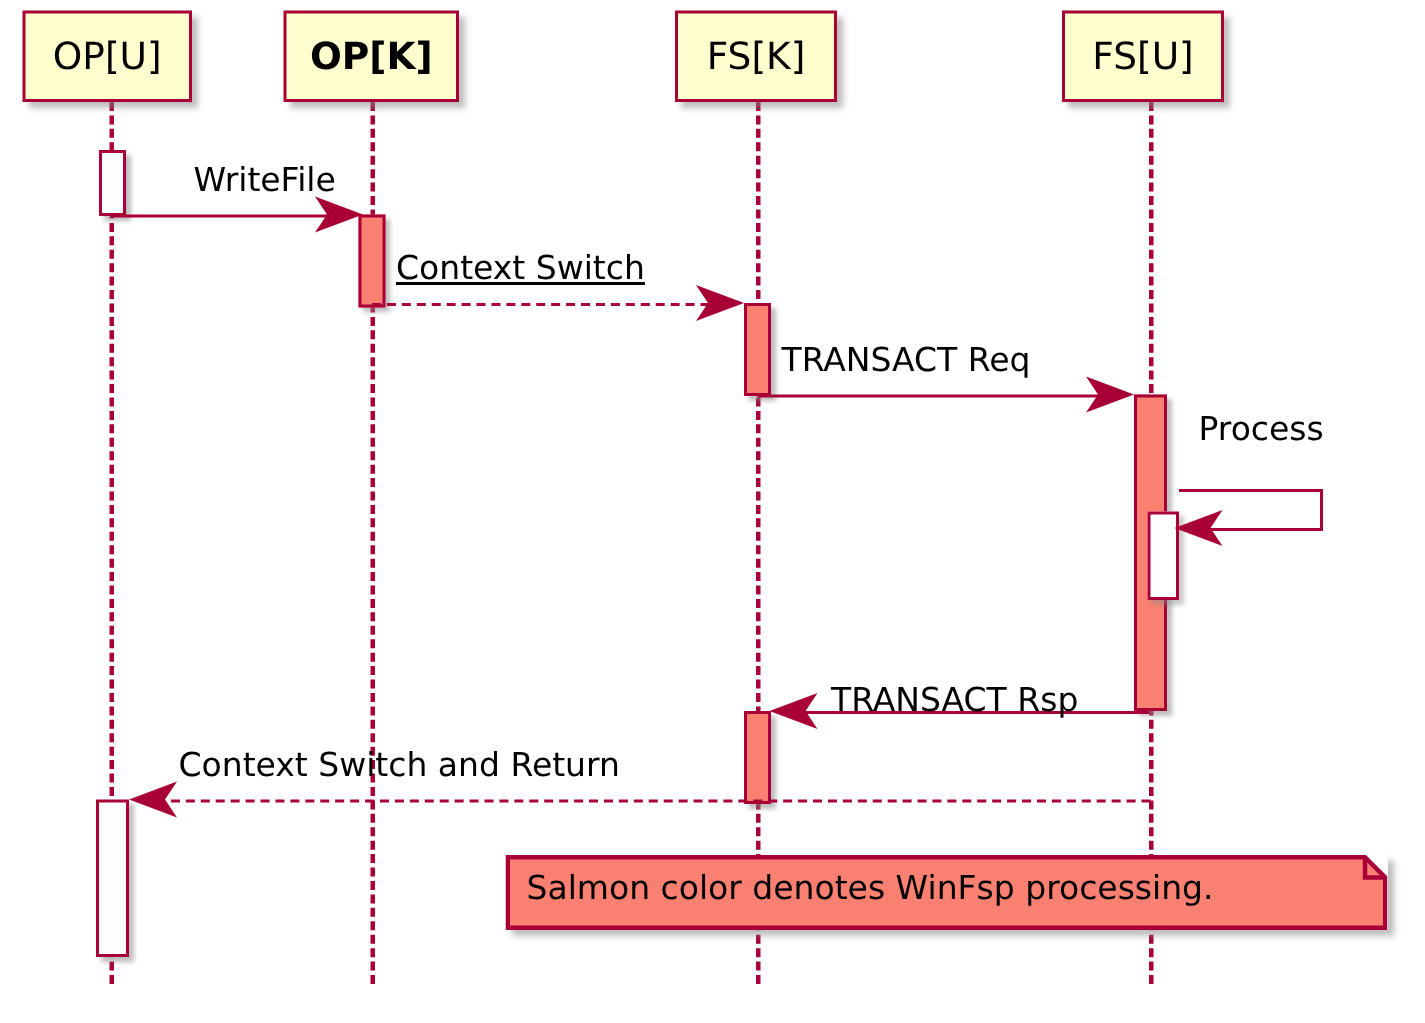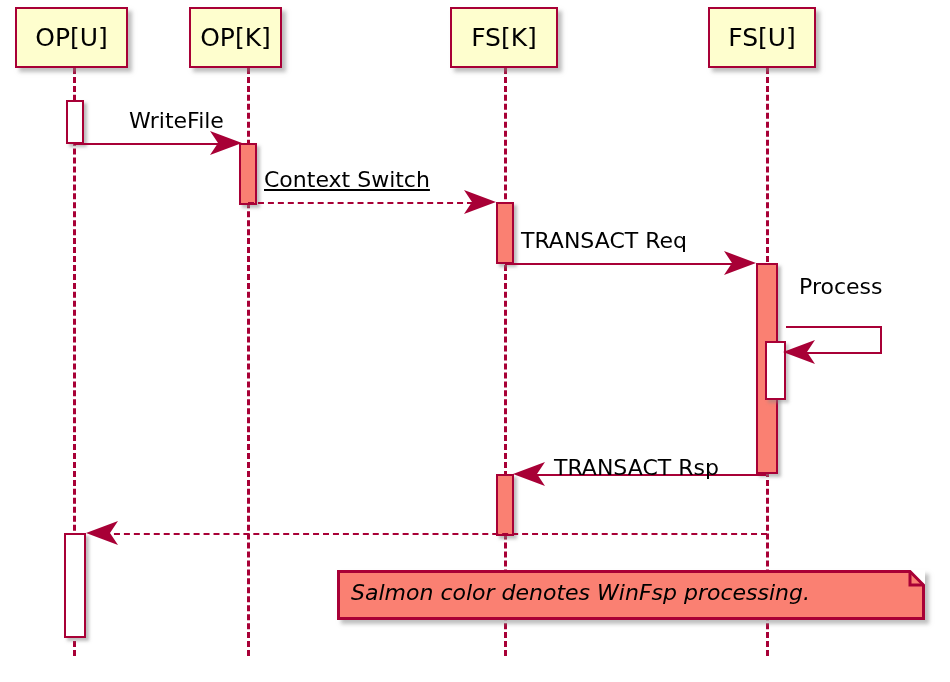--- a/index.html
+++ b/index.html
@@ -82,35 +82,34 @@
   
   .note {
     position: absolute;
     box-shadow: 4px 4px 4px rgba(136,136,136,0.55);
   }
   .note-text {
     position: absolute;
     font-size: 22px;
     color: #000000;
     white-space: nowrap;
-    font-style: italic;
   }
 </style>
 </head>
 <body>
 
 <div id="canvas">
 
   <div class="lifeline" style="left:73px; top:68px; height:588px;"></div>
   <div class="lifeline" style="left:247px; top:68px; height:588px;"></div>
   <div class="lifeline" style="left:504px; top:68px; height:588px;"></div>
   <div class="lifeline" style="left:766px; top:68px; height:588px;"></div>
 
   <div class="participant" style="left:15px; top:7px; width:113px; height:61px;">OP[U]</div>
-  <div class="participant" style="left:189px; top:7px; width:93px; height:61px;">OP[K]</div>
+  <div class="participant" style="left:189px; top:7px; width:117px; height:61px;font-weight:bold;">OP[K]</div>
   <div class="participant" style="left:450px; top:7px; width:108px; height:61px;">FS[K]</div>
   <div class="participant" style="left:708px; top:7px; width:108px; height:61px;">FS[U]</div>
 
   <div class="activation white" style="left:66px; top:100px; width:18px; height:44px;"></div>
 
   <div class="activation salmon" style="left:239px; top:143px; width:18px; height:62px;"></div>
 
   <div class="activation salmon" style="left:496px; top:202px; width:18px; height:62px;"></div>
 
   <div class="activation salmon" style="left:756px; top:263px; width:22px; height:211px;"></div>
@@ -162,20 +161,21 @@
     </svg>
   </div>
   <div class="msg-label" style="left:554px; top:439px;margin-top:16px;">TRANSACT Rsp</div>
 
   <div class="msg-line dashed" style="left:104px; top:533px; width:663px;"></div>
   <div class="arrowhead" style="left:86px; top:520px;">
     <svg width="34" height="26" viewBox="0 0 34 26">
       <path d="M0 13 L32 1 L24 13 L32 25 Z" fill="#A80036"></path>
     </svg>
   </div>
+  <div class="msg-label" style="left:119px; top:498px;">Context Switch and Return</div>
 
   <div class="note" style="left:337px; top:570px; width:588px; height:50px;">
     <svg width="588" height="50" viewBox="0 0 588 50">
       <path d="M1.5 1.5 L573 1.5 L586.5 15 L586.5 48.5 L1.5 48.5 Z" fill="#FA8072" stroke="#A80036" stroke-width="3"></path>
       <path d="M573 1.5 L573 15 L586.5 15" fill="none" stroke="#A80036" stroke-width="3"></path>
     </svg>
   </div>
   <div class="note-text" style="left:351px; top:580px;">Salmon color denotes WinFsp processing.</div>
 
 </div>

